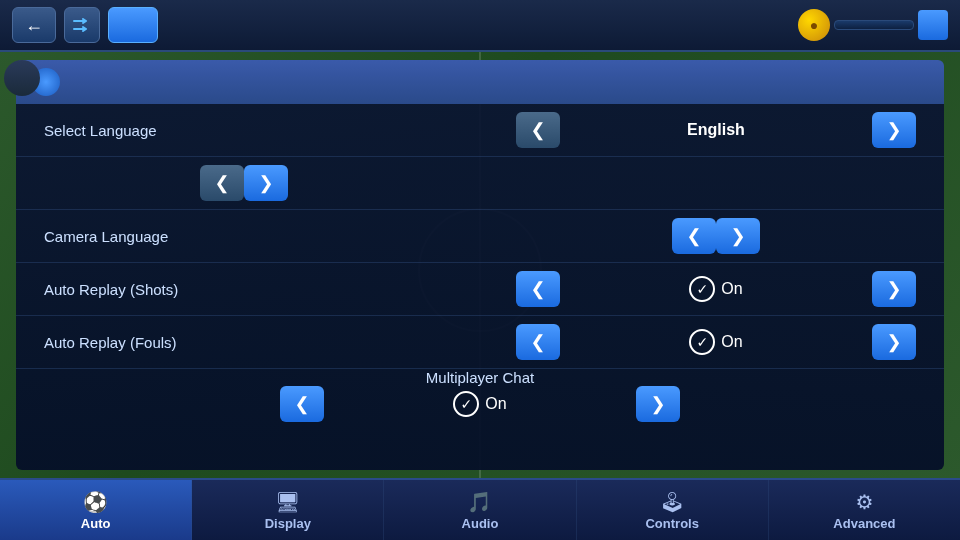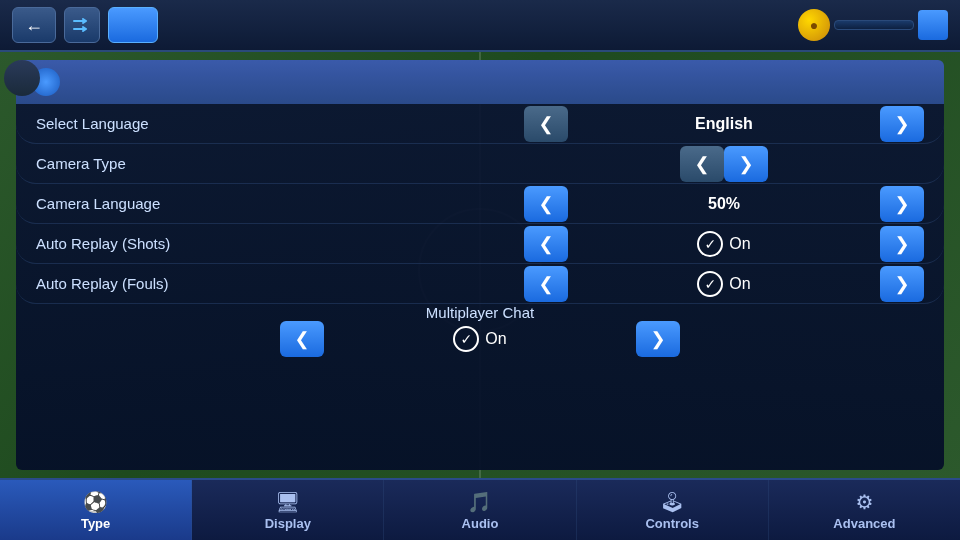--- a/index.html
+++ b/index.html
@@ -192,24 +192,23 @@
     
     .settings-table {
       background: linear-gradient(180deg, rgba(10,20,50,0.92) 0%, rgba(5,15,40,0.95) 100%);
       border-radius: 0 0 6px 6px;
       overflow: hidden;
       flex: 1;
     }
     .setting-row {
       display: flex;
       align-items: center;
-      padding: 0 20px;
-      height: 40px;
+      padding: 0 28px;
+      height: 53px;
       border-bottom: 1px solid rgba(50,80,130,0.4);
-      border-radius: 27px;
     }
     .setting-row:last-child {
       border-bottom: none;
       flex-direction: column;
     }
     .setting-label {
       color: #cce0ff;
       font-size: 15px;
       flex: 1;
     }
@@ -359,31 +358,29 @@
     <div class="settings-table" id="settings-rows">
     <div class="setting-row">
           <div class="setting-label">Select Language</div>
           <div class="setting-control">
             <div class="arrow-btn inactive">❮</div>
             <div class="setting-value">English</div>
             <div class="arrow-btn">❯</div>
           </div>
         </div>
         <div class="setting-row">
-          <div class="setting-label">Camera Type</div>
           <div class="setting-control">
             <div class="arrow-btn inactive">❮</div>
             <div class="arrow-btn">❯</div>
           </div>
         </div>
         <div class="setting-row">
           <div class="setting-label">Camera Language</div>
           <div class="setting-control">
             <div class="arrow-btn">❮</div>
-            <div class="setting-value">50%</div>
             <div class="arrow-btn">❯</div>
           </div>
         </div>
         <div class="setting-row">
           <div class="setting-label">Auto Replay (Shots)</div>
           <div class="setting-control">
             <div class="arrow-btn">❮</div>
             <div class="toggle-value">
               <div class="check-circle filled">✓</div>
               <span class="toggle-text on">On</span>
@@ -412,21 +409,21 @@
             </div>
             <div class="arrow-btn">❯</div>
           </div>
         </div>
       </div>
   </div>
 
   <div class="bottom-nav" id="bottom-nav">
   <div class="nav-item active">
         <div class="nav-icon">⚽</div>
-        <div class="nav-label">Type</div>
+        <div class="nav-label">Auto</div>
       </div>
       <div class="nav-item">
         <div class="nav-icon">🖥</div>
         <div class="nav-label">Display</div>
       </div>
       <div class="nav-item">
         <div class="nav-icon">🎵</div>
         <div class="nav-label">Audio</div>
       </div>
       <div class="nav-item">

